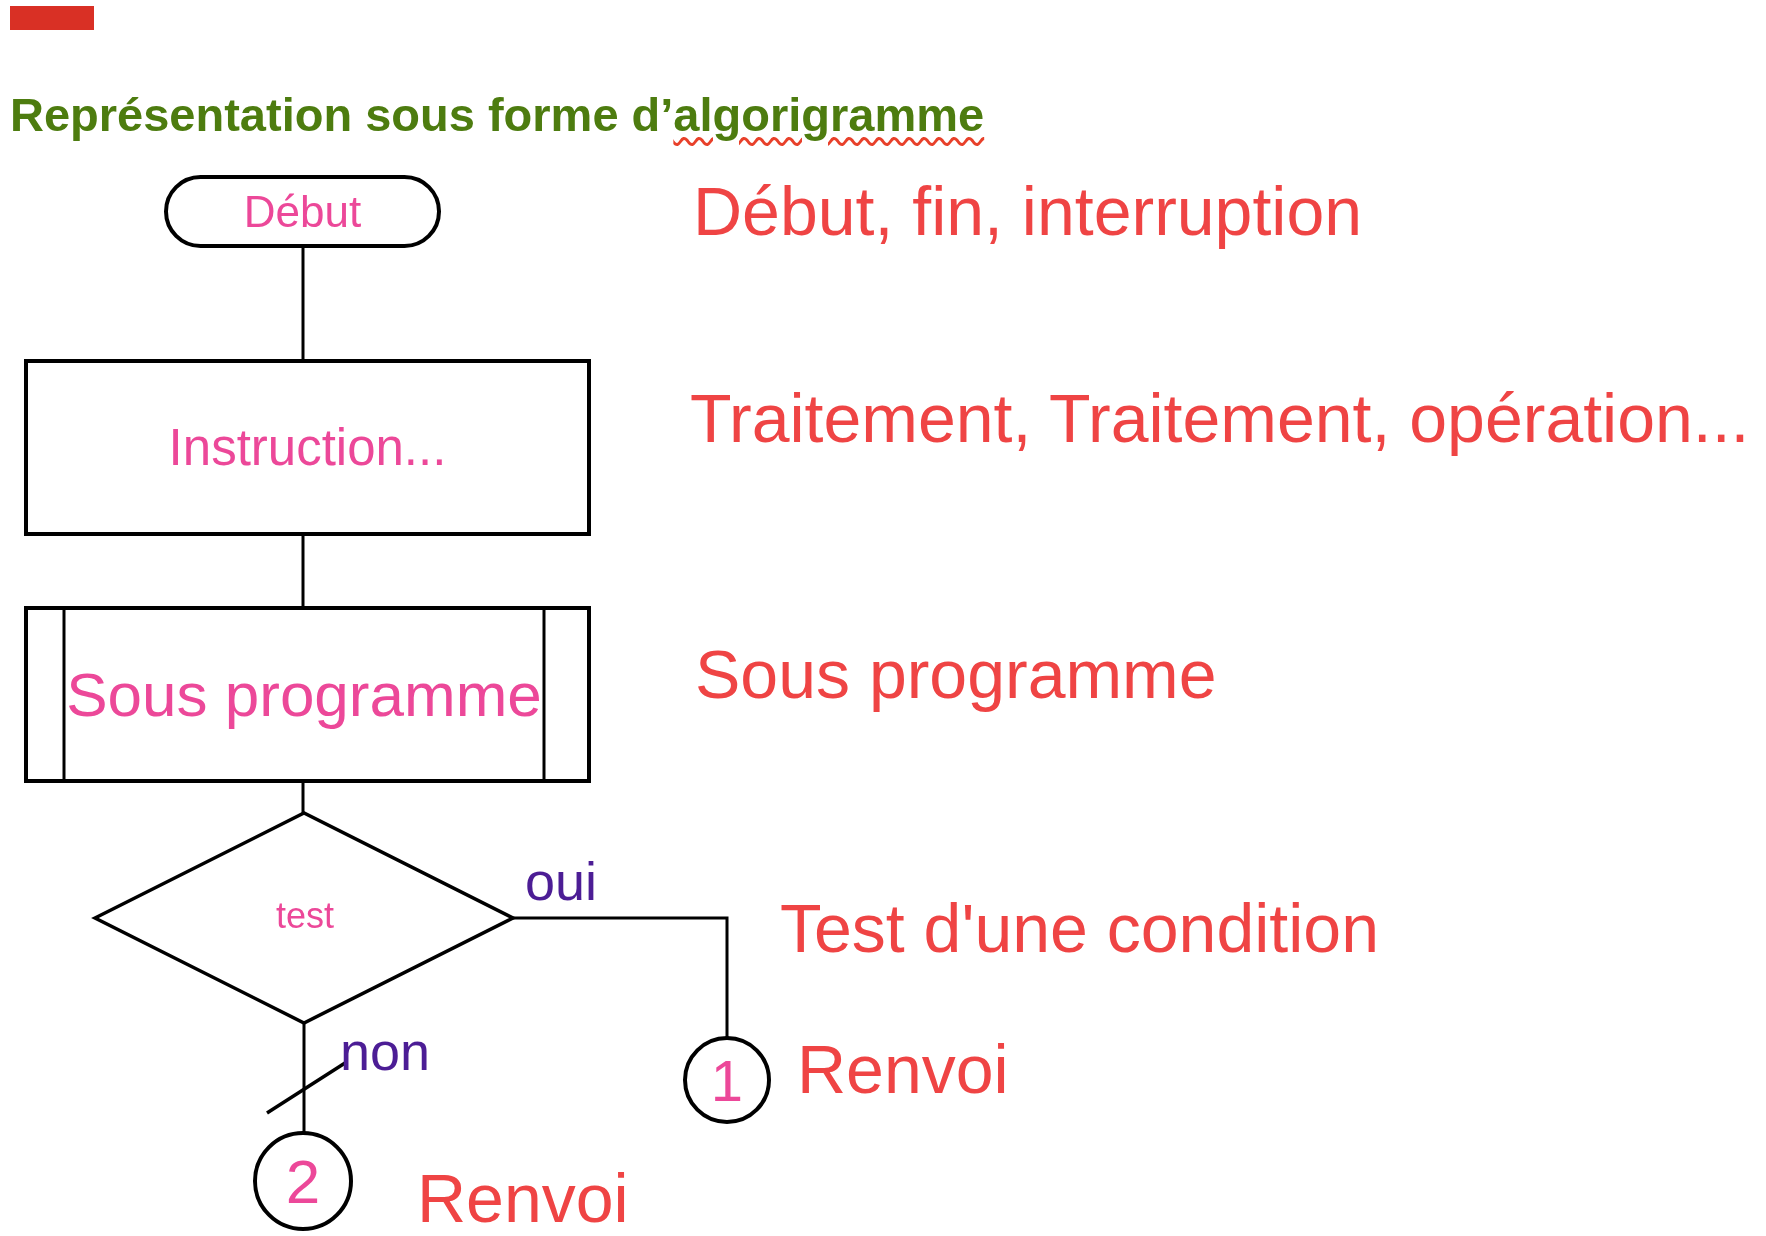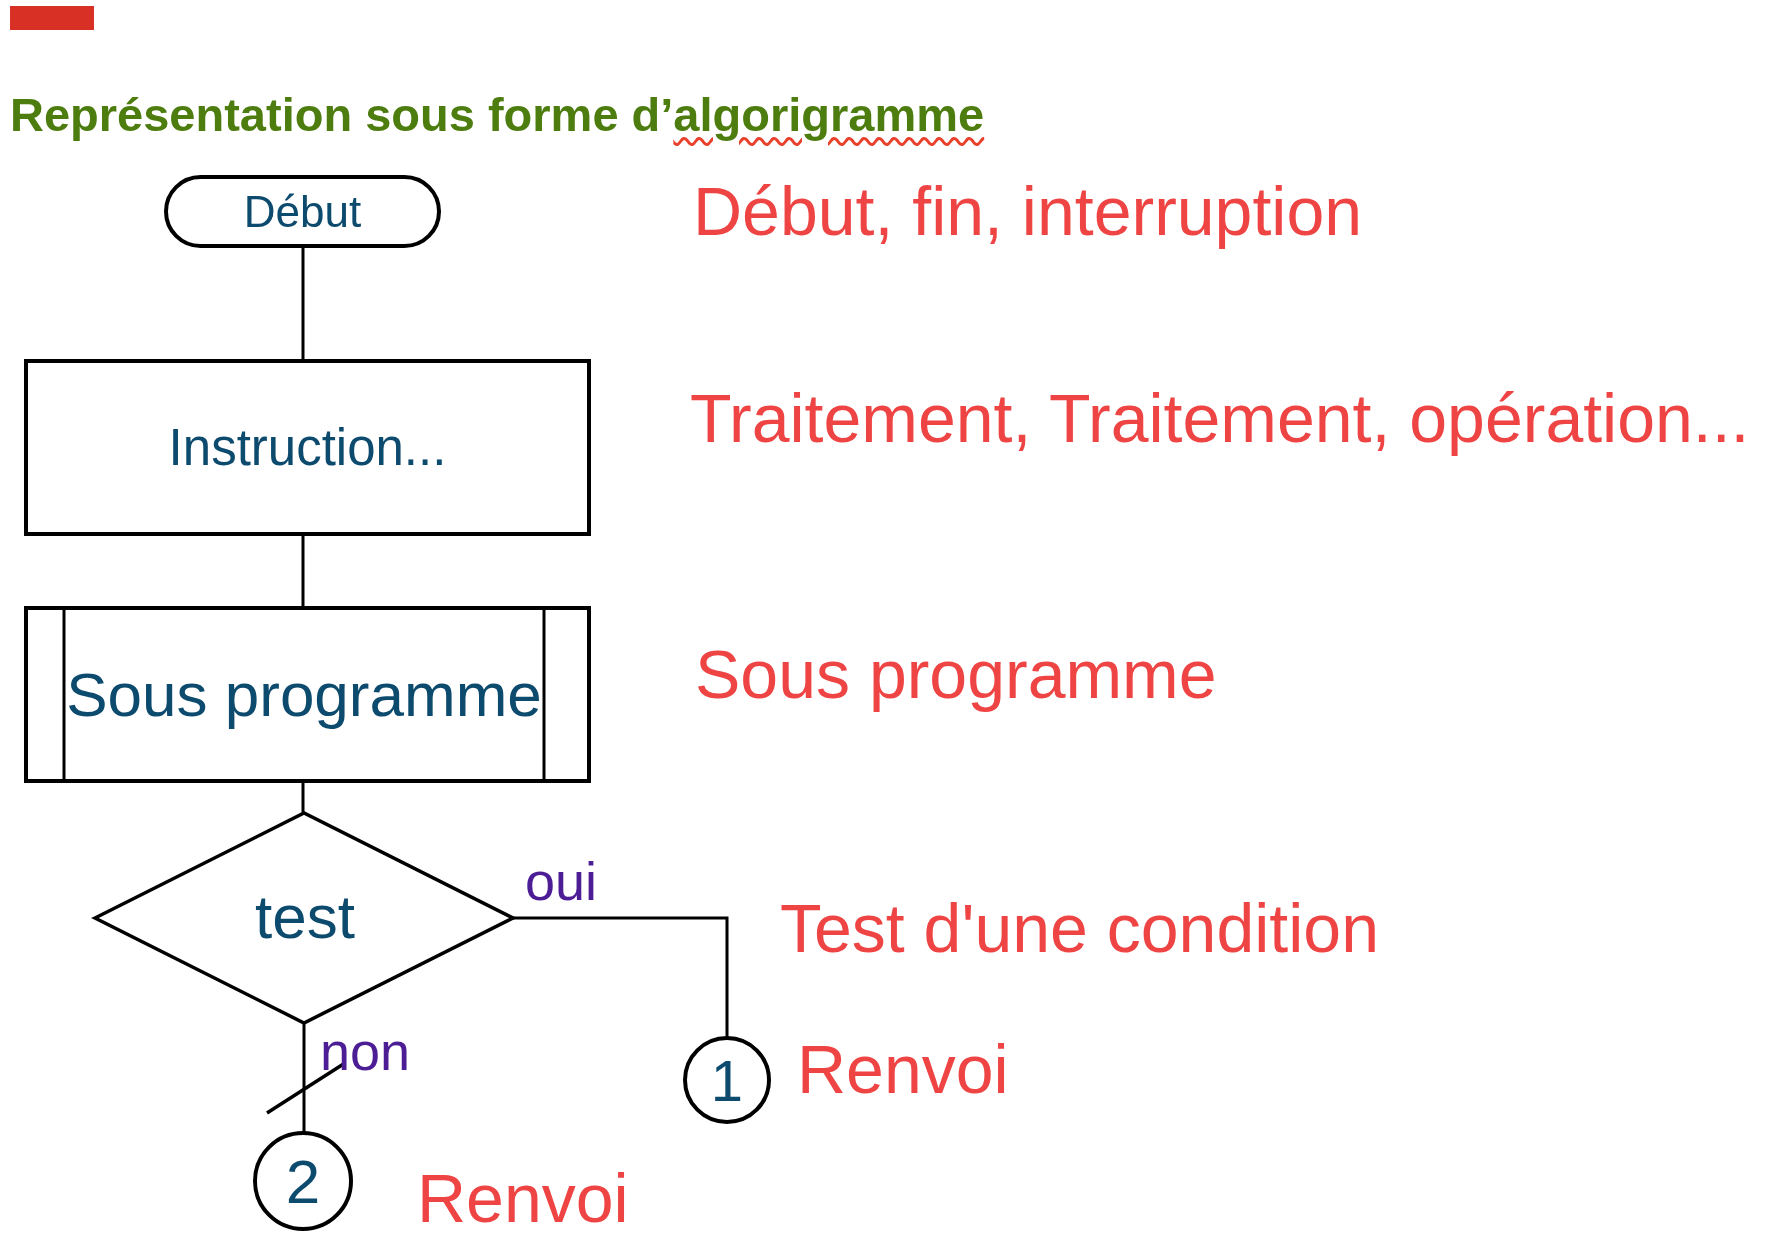--- a/index.html
+++ b/index.html
@@ -33,32 +33,32 @@
     text-decoration-thickness: 3px;
     text-underline-offset: 6px;
   }
 
   
   svg.flow { left: 0; top: 0; }
 
   
   .node-label {
     display: flex; align-items: center; justify-content: center;
-    color: #0c4a6e; white-space: nowrap;
+    color: #ec4899; white-space: nowrap;
   }
   .lbl-start        { left: 166px; top: 177px; width: 273px; height: 69px;  font-size: 44px; }
   .lbl-instruction  { left: 26px;  top: 361px; width: 563px; height: 173px; font-size: 51px; }
   .lbl-subprogram   { left: 64px;  top: 608px; width: 480px; height: 173px; font-size: 62px; }
-  .lbl-test         { left: 200px; top: 868px; width: 210px; height: 96px;  font-size: 62px; }
+  .lbl-test         { left: 200px; top: 868px; width: 210px; height: 96px;  font-size: 36px; }
   .lbl-circle1      { left: 685px; top: 1038px; width: 84px; height: 84px;  font-size: 58px; }
   .lbl-circle2      { left: 255px; top: 1133px; width: 96px; height: 96px;  font-size: 62px; }
 
   .branch-label { color: #4c1d95; white-space: nowrap; font-size: 54px; line-height: 1.1; }
   .lbl-oui { left: 525px; top: 852px; }
-  .lbl-non { left: 320px; top: 1022px; }
+  .lbl-non { left: 340px; top: 1022px; }
 
   
   .legend-label {
     color: #ef4444; white-space: nowrap;
     font-size: 68px; line-height: 1.15;
   }
   .leg-0 { left: 693px; top: 172px; }
   .leg-1 { left: 690px; top: 379px; }
   .leg-2 { left: 695px; top: 635px; }
   .leg-3 { left: 780px; top: 889px; }

